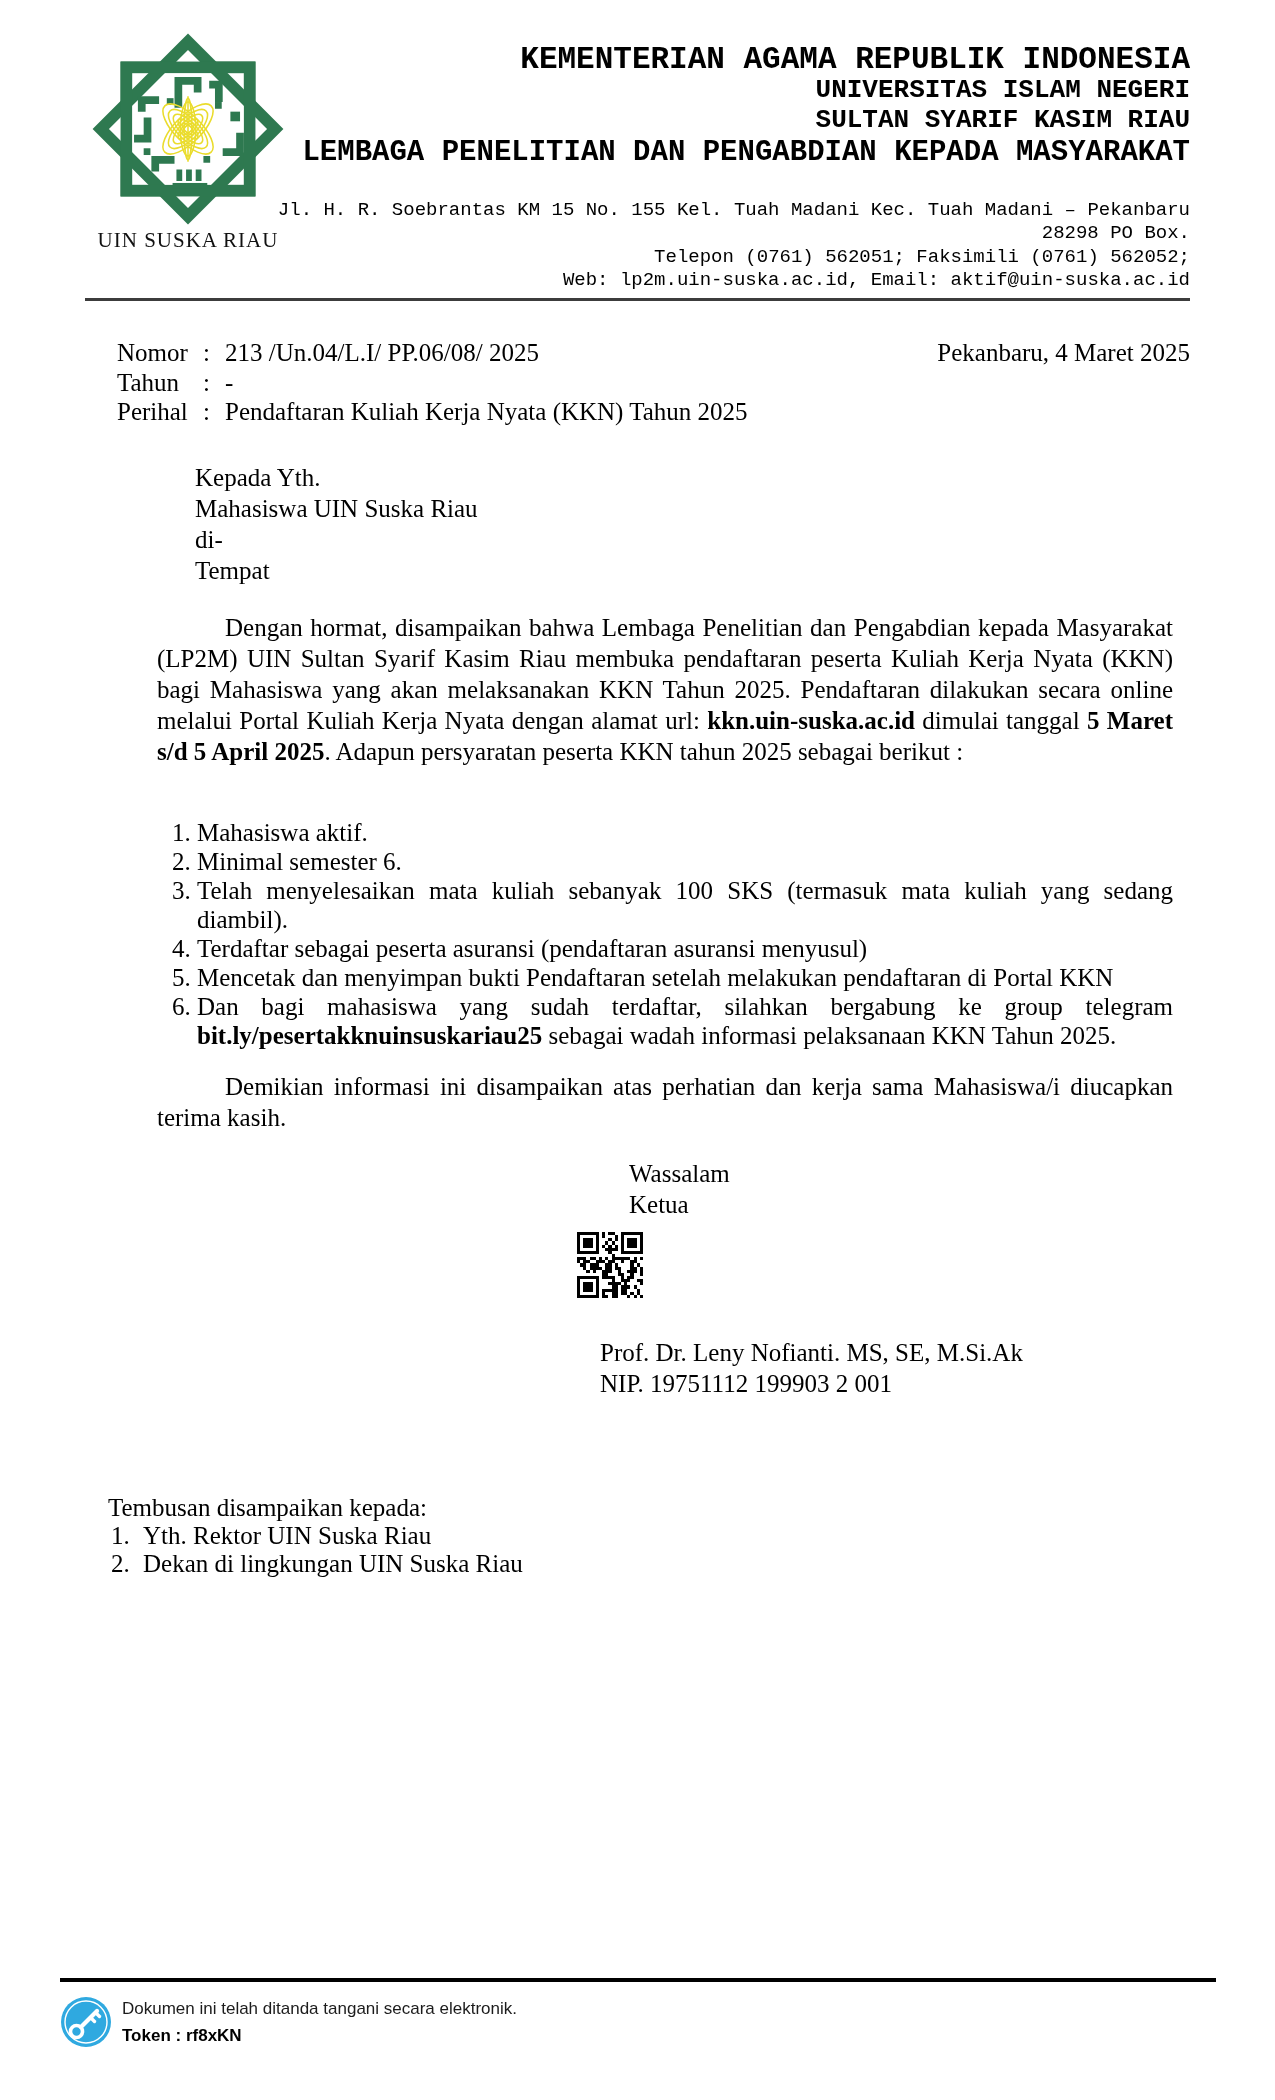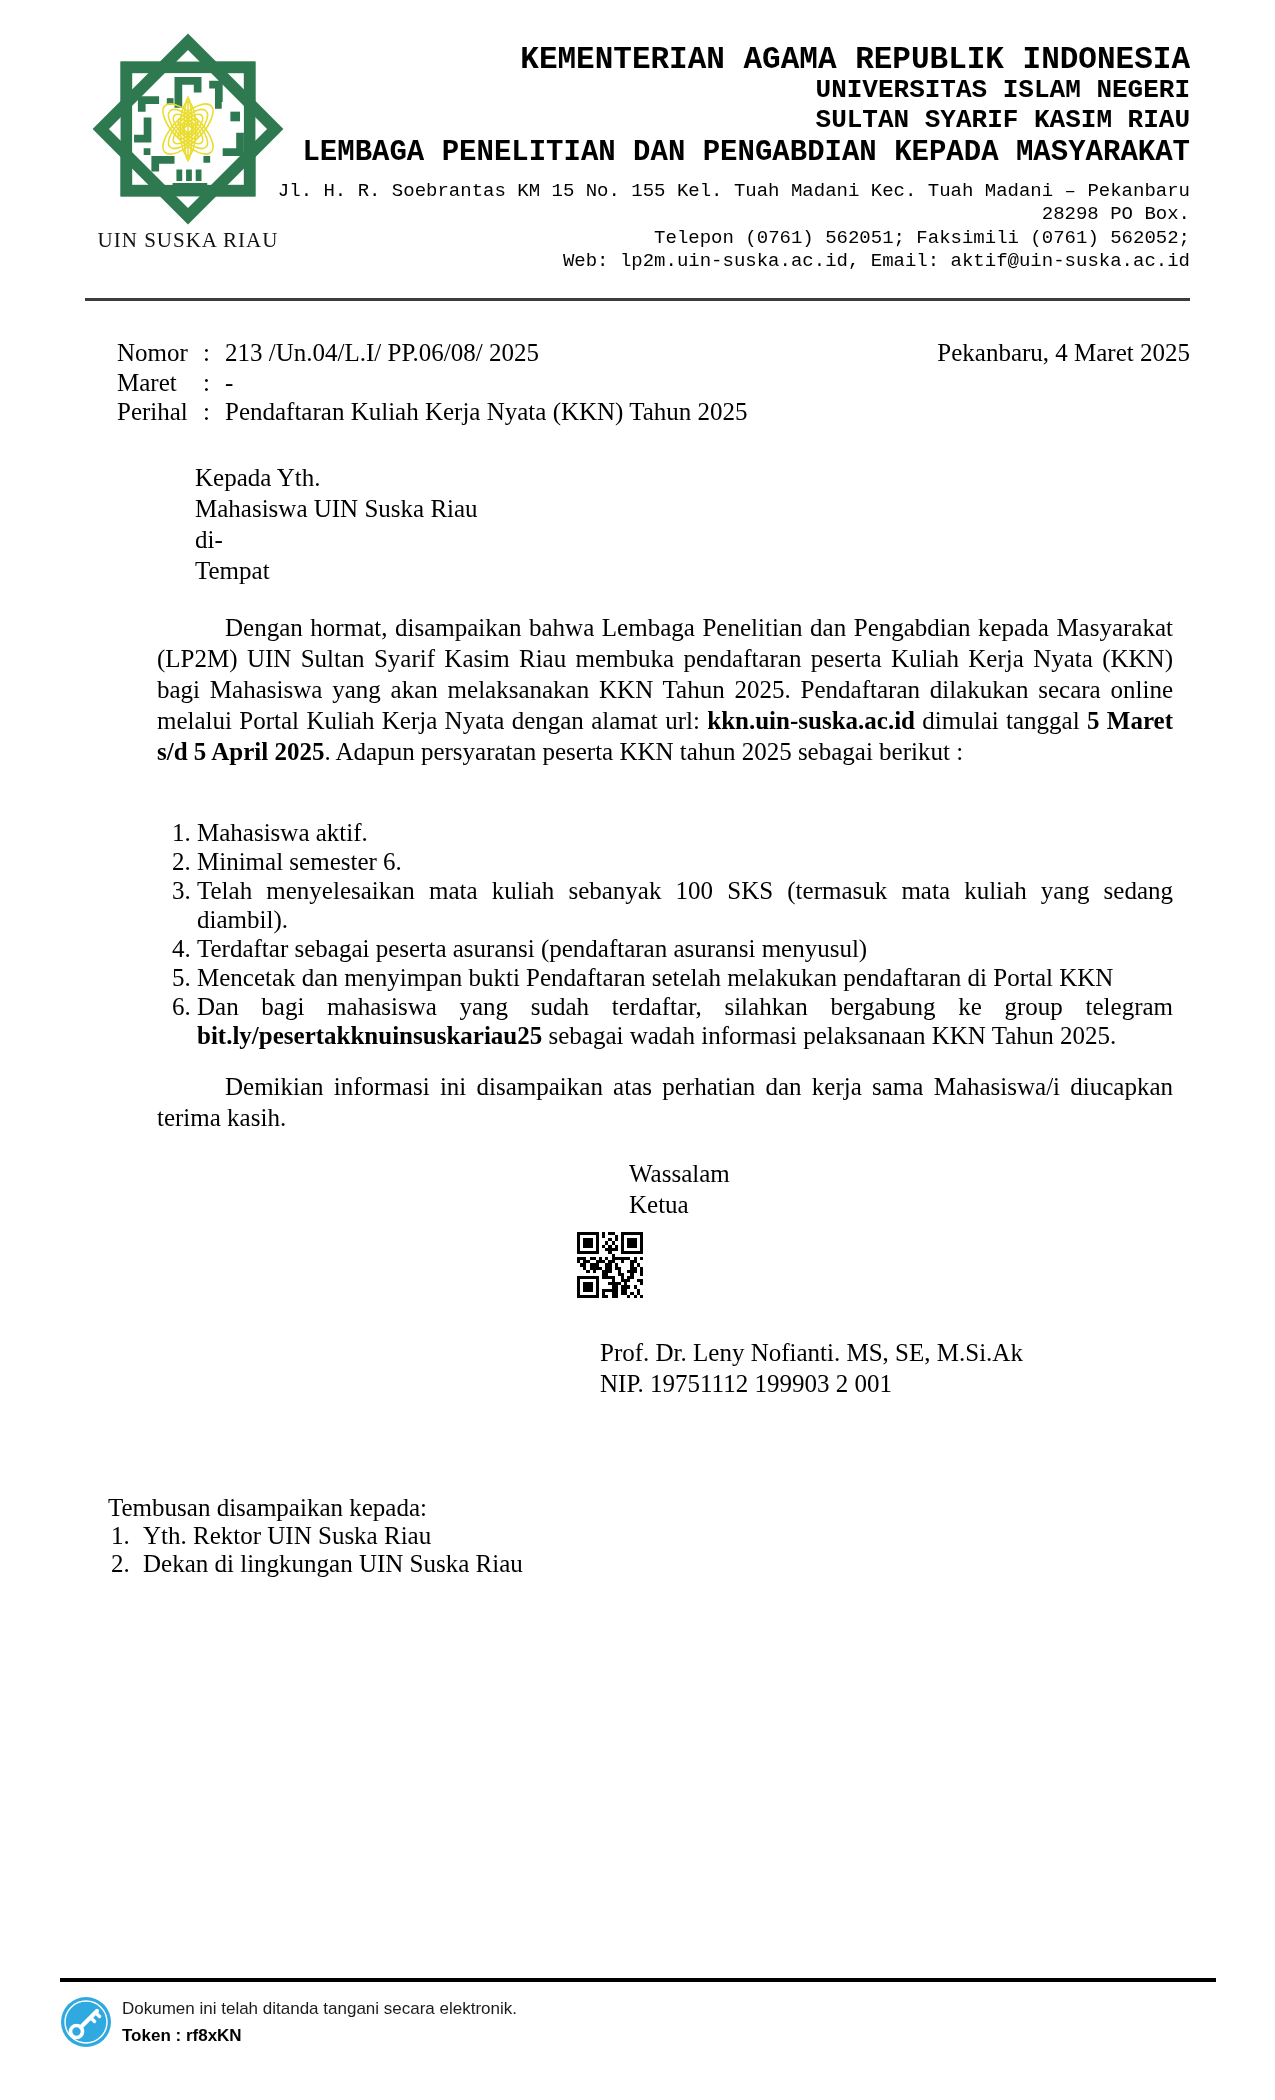--- a/index.html
+++ b/index.html
@@ -9,21 +9,21 @@
   
   .logo-svg{position:absolute;left:82px;top:30px;width:212px;height:198px;}
   .logo-caption{position:absolute;left:72px;top:228px;width:232px;text-align:center;
                 font-family:"Liberation Serif",serif;font-size:21px;letter-spacing:1px;color:#111;}
   .lh-text{position:absolute;left:240px;top:44px;width:950px;text-align:right;
            font-family:Liberation Mono, monospace;font-weight:bold;}
   .lh1{font-size:31px;line-height:31px;}
   .lh2{font-size:26px;line-height:30px;margin-top:0;}
   .lh3{font-size:26px;line-height:30px;}
   .lh4{font-size:29px;line-height:30px;margin-top:3px;}
-  .addr1{font-weight:normal;font-size:19px;line-height:23px;margin-top:12px;}
+  .addr1{font-weight:normal;font-size:19px;line-height:23px;margin-top:31px;}
   .addr{font-weight:normal;font-size:19px;line-height:23px;}
   .addr-phone{font-weight:normal;font-size:19px;line-height:23px;margin-top:1px;}
   .rule{position:absolute;left:85px;top:298px;width:1105px;height:3px;
         background:var(--rule-dark,#3c3c3c);}
 
   
   .meta{position:absolute;left:117px;top:338px;width:1073px;font-size:25px;line-height:29.5px;}
   .meta-row{display:flex;}
   .meta-label{width:86px;flex:none;}
   .meta-colon{width:22px;flex:none;}
@@ -126,21 +126,21 @@
 
   <div class="rule"></div>
 
   <div class="meta">
     <div class="meta-row">
       <span class="meta-label">Nomor</span>
       <span class="meta-colon">:</span>
       <span class="meta-value">213 /Un.04/L.I/ PP.06/08/ 2025</span>
     </div>
     <div class="meta-row">
-      <span class="meta-label">Maret</span>
+      <span class="meta-label">Tahun</span>
       <span class="meta-colon">:</span>
       <span class="meta-value">-</span>
     </div>
     <div class="meta-row">
       <span class="meta-label">Perihal</span>
       <span class="meta-colon">:</span>
       <span class="meta-value">Pendaftaran Kuliah Kerja Nyata (KKN) Tahun 2025</span>
     </div>
     <div class="place-date">Pekanbaru, 4 Maret 2025</div>
   </div>

